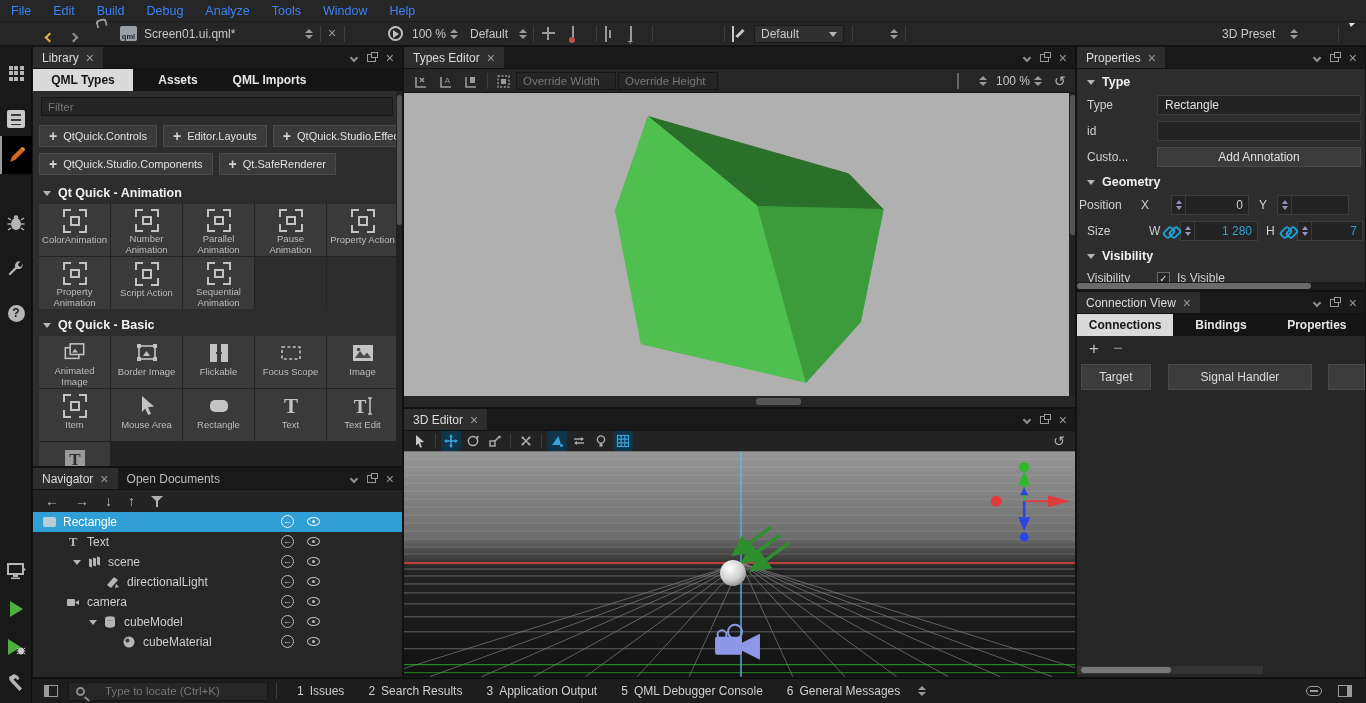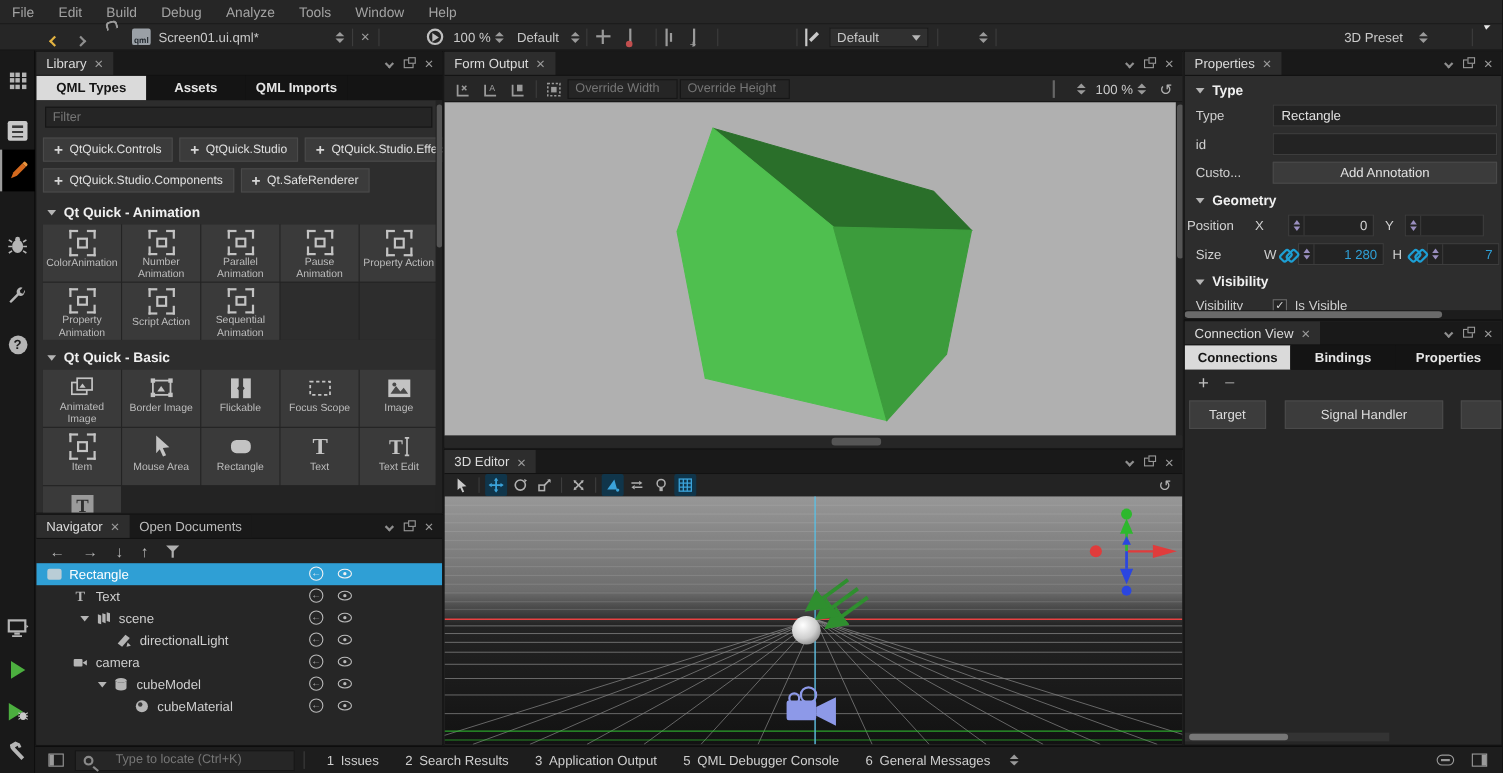--- a/index.html
+++ b/index.html
@@ -2,21 +2,21 @@
 <html><head>
 <meta charset="utf-8">
 <style>
   *{box-sizing:border-box;margin:0;padding:0}
   html,body{background:#0d0d0d}
   #app{position:relative;width:1366px;height:703px;background:#1a1a1a;overflow:hidden;
        font-family:"Liberation Sans",sans-serif;font-size:12px;color:#d6d6d6;-webkit-font-smoothing:antialiased}
   .abs{position:absolute}
   
   #menubar{left:0;top:0;width:1366px;height:22px;background:#262626;display:flex;align-items:center;border-bottom:1px solid #1c1c1c}
-  .menu-item{padding:0 11px;height:22px;display:flex;align-items:center;color:#a3a3a3;font-size:12.5px;cursor:default}
+  .menu-item{padding:0 11px;height:22px;display:flex;align-items:center;color:#3b82f6;font-size:12.5px;cursor:default}
   #toolbar{left:0;top:22px;width:1366px;height:24px;background:#262626;border-bottom:1px solid #121212}
   .tbtxt{color:#c9c9c9;font-size:12px}
   .sep{position:absolute;width:1px;height:16px;background:#3d3d3d;top:4px}
   
   .updown{display:inline-flex;flex-direction:column;gap:2px;align-items:center}
   .updown i{display:block;width:0;height:0;border-left:4px solid transparent;border-right:4px solid transparent}
   .updown .u{border-bottom:4px solid #9a9a9a}
   .updown .d{border-top:4px solid #9a9a9a}
   
   .chev{display:inline-block;width:7px;height:7px;border-left:2px solid #8f8f8f;border-bottom:2px solid #8f8f8f}
@@ -310,21 +310,21 @@
       <div class="stab" style="flex:1"></div>
     </div>
     <input class="abs dkinput" style="left: 8px; top: 50px; width: 352px; height: 19px;" placeholder="Filter">
     <div class="abs" style="left:6px;top:78px;display:flex;gap:6px">
       <div class="impbtn">
           <span class="plus"></span>
           <span>QtQuick.Controls</span>
         </div>
       <div class="impbtn">
           <span class="plus"></span>
-          <span>QtQuick.Studio</span>
+          <span>Editor.Layouts</span>
         </div>
       <div class="impbtn">
           <span class="plus"></span>
           <span>QtQuick.Studio.Effects</span>
         </div>
     </div>
     <div class="abs" style="left:6px;top:106px;display:flex;gap:6px">
       <div class="impbtn">
           <span class="plus"></span>
           <span>QtQuick.Studio.Components</span>
@@ -570,21 +570,21 @@
             <span class="exp"></span>
             <span class="eye"></span>
           </span>
       </div>
     </div>
   </div>
 
   <div class="panel" style="left:403px;top:46px;width:673px;height:362px">
     <div class="tbar">
       <div class="ptab">
-        <span>Form Output</span>
+        <span>Types Editor</span>
         <span class="xico"></span>
       </div>
       <div class="pbtns">
         <span class="chev down"></span>
         <span class="floatico"></span>
         <span class="xico"></span>
       </div>
     </div>
     <div class="abs" style="left:0;top:22px;right:0;height:24px;background:#262626;border-bottom:1px solid #141414">
       <span class="abs" style="left:10px;top:4px">

